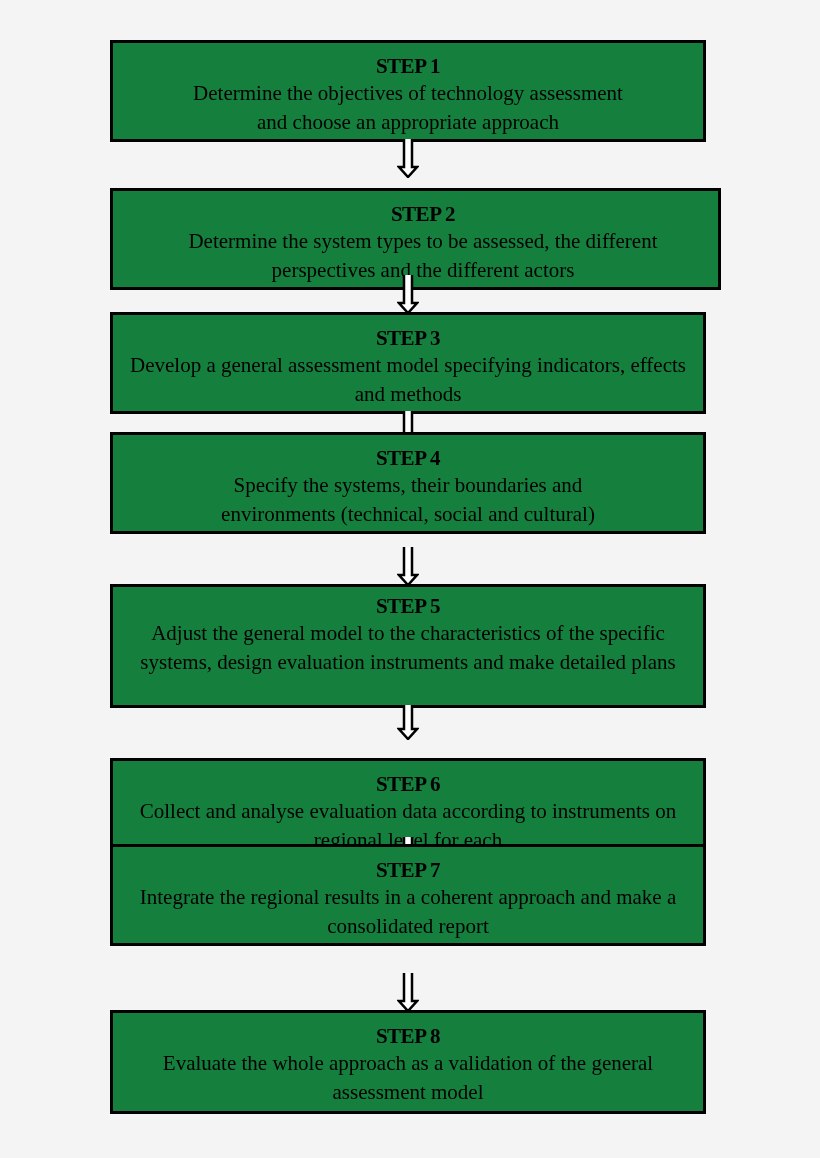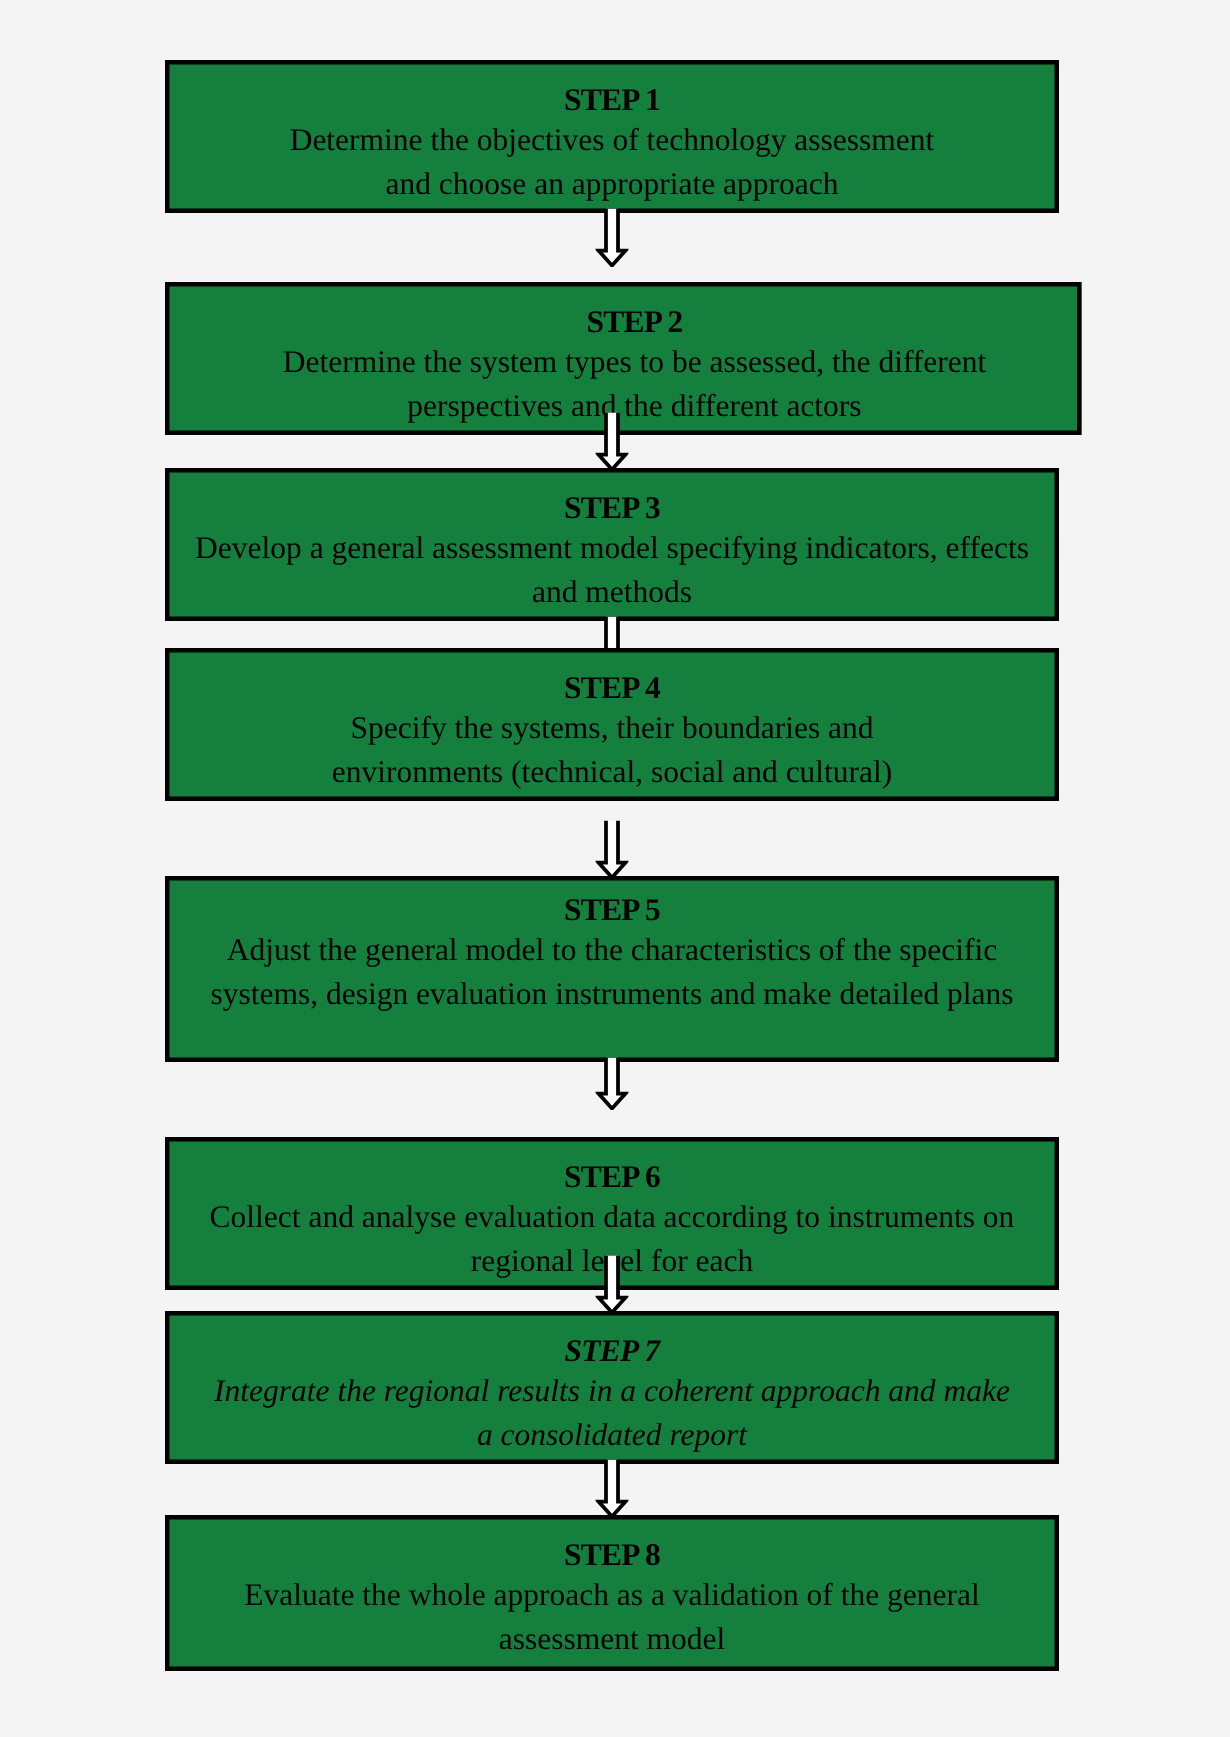--- a/index.html
+++ b/index.html
@@ -57,21 +57,21 @@
   </svg>
 
   <div class="box" style="top:738px;height:96px;margin-top:20px;">
     <div class="step-title">STEP 6</div>
     <div class="step-text" style="padding:0 23px;">Collect and analyse evaluation data according to instruments on regional level for each</div>
   </div>
   <svg class="arrow" style="top:837px;height:39px;" viewBox="0 0 22 39">
     <path d="M7 0 V28 H2 L11 38 L20 28 H15 V0" fill="#fff" stroke="#000" stroke-width="2.5"></path>
   </svg>
 
-  <div class="box" style="top:874px;height:96px;font-style:italic;">
+  <div class="box" style="top:844px;height:96px;">
     <div class="step-title">STEP 7</div>
     <div class="step-text" style="padding:0 25px;">Integrate the regional results in a coherent approach and make a consolidated report</div>
   </div>
   <svg class="arrow" style="top:973px;height:39px;" viewBox="0 0 22 39">
     <path d="M7 0 V28 H2 L11 38 L20 28 H15 V0" fill="#fff" stroke="#000" stroke-width="2.5"></path>
   </svg>
 
   <div class="box" style="top:1010px;height:98px;">
     <div class="step-title">STEP 8</div>
     <div class="step-text" style="padding:0 28px;">Evaluate the whole approach as a validation of the general assessment model</div>

